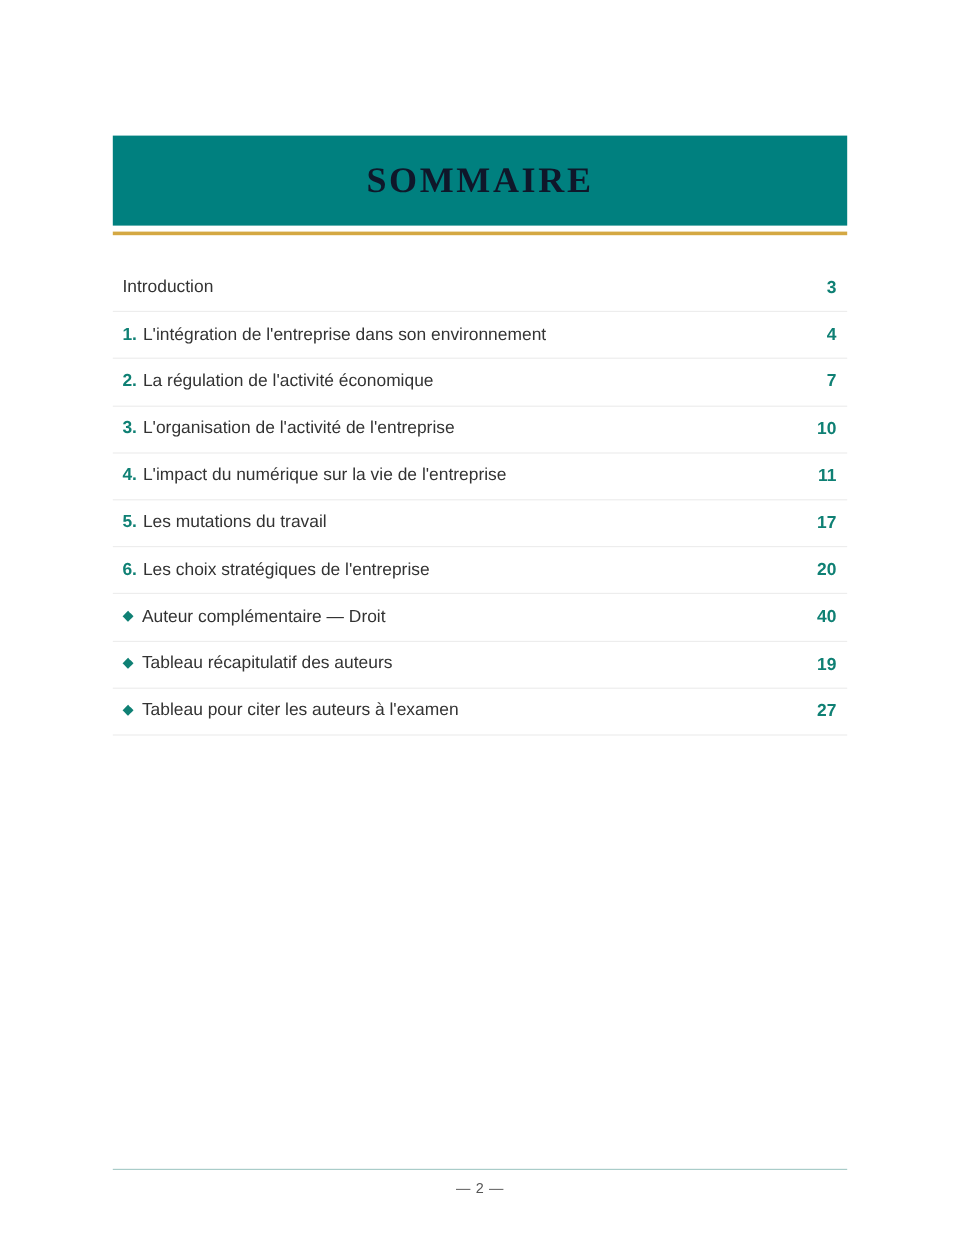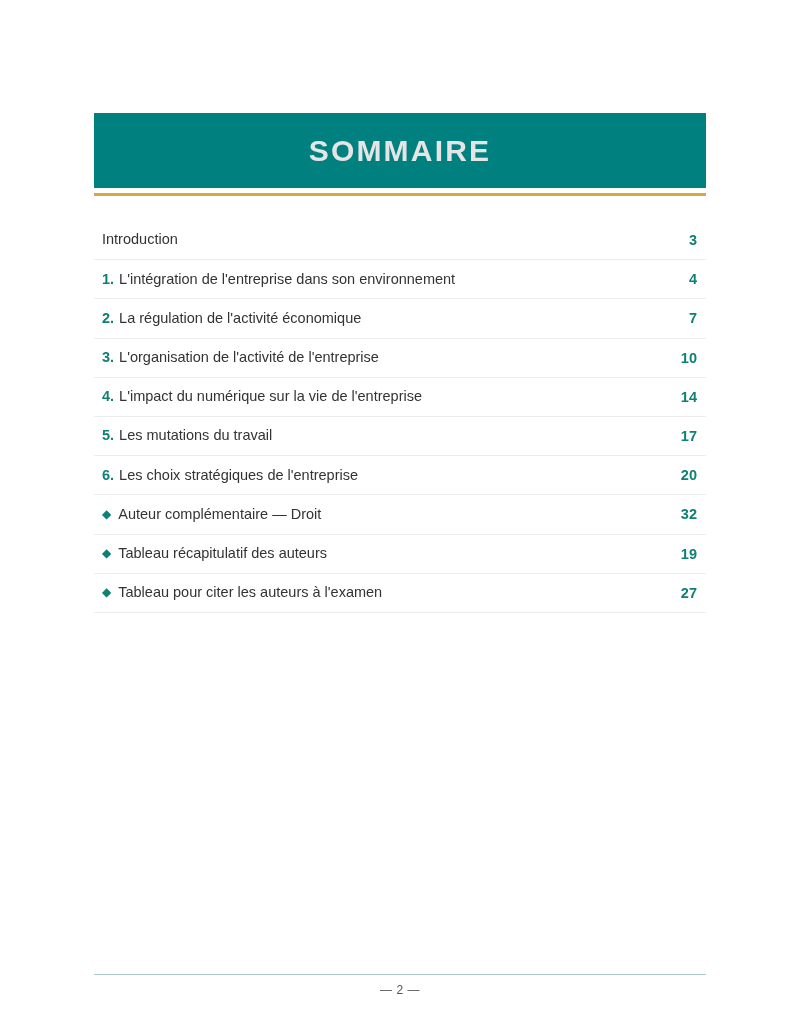--- a/index.html
+++ b/index.html
@@ -32,26 +32,27 @@
     left: 94px;
     top: 113px;
     width: 612px;
     height: 75px;
     background: #00807f;
     display: flex;
     align-items: center;
     justify-content: center;
   }
   .banner-title {
-    color: #e5e5e5;
+    color: #0f172a;
     font-size: 30px;
     font-weight: bold;
     letter-spacing: 2.2px;
     line-height: 1;
     white-space: nowrap;
+    font-family: Liberation Serif, serif;
   }
 
   .gold-rule {
     position: absolute;
     left: 94px;
     top: 193px;
     width: 612px;
     height: 3px;
     background: #d4a843;
   }
@@ -163,42 +164,42 @@
           <span class="toc-num">3.</span>
           <span class="toc-text">L'organisation de l'activité de l'entreprise</span>
         </div>
         <div class="toc-page">10</div>
       </div>
       <div class="toc-row">
         <div class="toc-label">
           <span class="toc-num">4.</span>
           <span class="toc-text">L'impact du numérique sur la vie de l'entreprise</span>
         </div>
-        <div class="toc-page">14</div>
+        <div class="toc-page">11</div>
       </div>
       <div class="toc-row">
         <div class="toc-label">
           <span class="toc-num">5.</span>
           <span class="toc-text">Les mutations du travail</span>
         </div>
         <div class="toc-page">17</div>
       </div>
       <div class="toc-row">
         <div class="toc-label">
           <span class="toc-num">6.</span>
           <span class="toc-text">Les choix stratégiques de l'entreprise</span>
         </div>
         <div class="toc-page">20</div>
       </div>
       <div class="toc-row">
         <div class="toc-label">
           <span class="toc-bullet">◆</span>
           <span class="toc-text">Auteur complémentaire — Droit</span>
         </div>
-        <div class="toc-page">32</div>
+        <div class="toc-page">40</div>
       </div>
       <div class="toc-row">
         <div class="toc-label">
           <span class="toc-bullet">◆</span>
           <span class="toc-text">Tableau récapitulatif des auteurs</span>
         </div>
         <div class="toc-page">19</div>
       </div>
       <div class="toc-row">
         <div class="toc-label">

